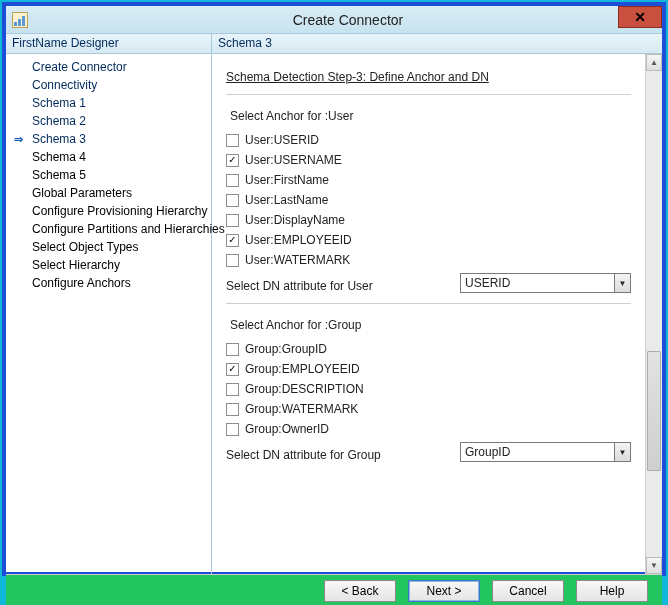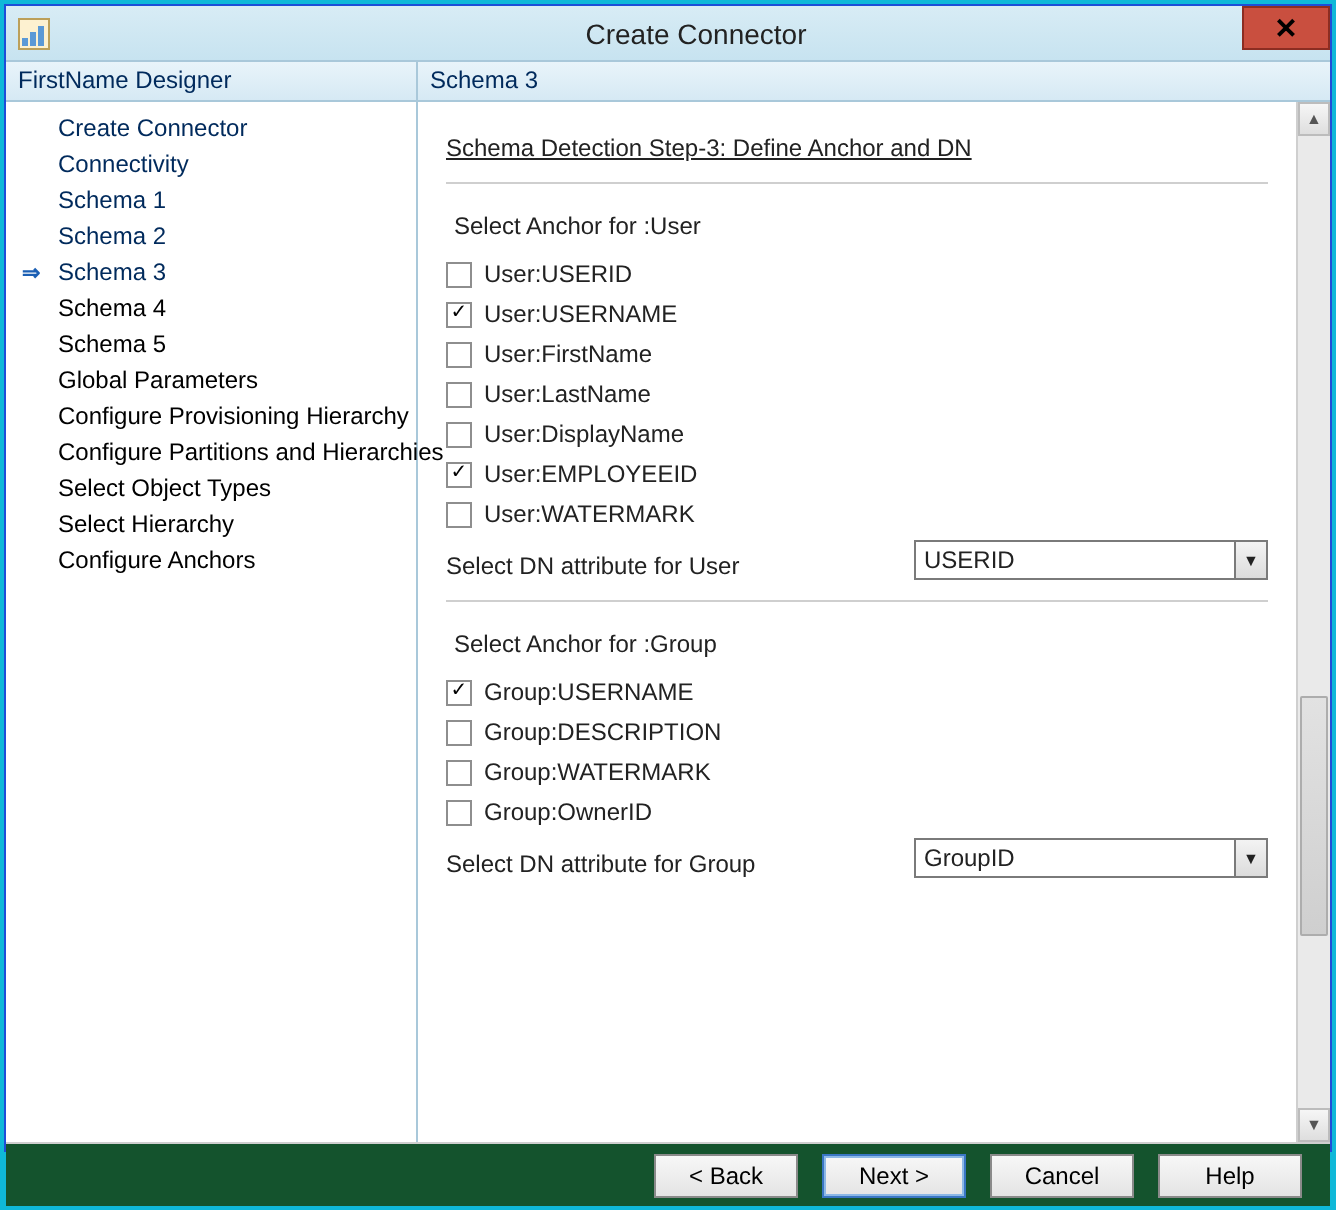--- a/index.html
+++ b/index.html
@@ -9,21 +9,21 @@
     font-size: 12px;
     background: #0fb8d8;
     width: 668px; height: 605px;
     overflow: hidden;
   }
   .window {
     position: absolute;
     left: 2px; top: 2px;
     width: 664px; height: 574px;
     background: #fff;
-    border: 1px solid #1d4ed8;
+    border: 4px solid #1d4ed8;
   }
   .titlebar {
     height: 28px;
     background: linear-gradient(#d8ecf5, #c7e3f0);
     border-bottom: 1px solid #a9c8da;
     display: flex;
     align-items: center;
     position: relative;
   }
   .titlebar .sysicon {
@@ -171,21 +171,21 @@
     background: linear-gradient(#e2e2e2,#cfcfcf);
     border: 1px solid #adadad;
     border-radius: 1px;
   }
   .footer {
     height: 32px;
     border-top: 1px solid #cfcfcf;
     display: flex; align-items: center; justify-content: flex-end;
     gap: 12px;
     padding: 12px 14px;
-    background: #14532d;
+    background: #22c55e;
   }
   .btn {
     min-width: 72px; height: 22px;
     border: 1px solid #8a8a8a;
     background: linear-gradient(#f7f7f7,#e4e4e4);
     font-size: 12px;
     padding: 0 8px;
     display: inline-flex; align-items: center; justify-content: center;
     cursor: default;
   }
@@ -274,22 +274,26 @@
               <span class="val">USERID</span>
               <div class="drop">▼</div>
             </div>
           </div>
 
           <hr class="sep">
 
           <div class="section-label">Select Anchor for :Group</div>
           <div id="group-checks">
               <div class="chk-row">
+                <span class="chk"></span>
+                <span>Group:GroupID</span>
+              </div>
+              <div class="chk-row">
                 <span class="chk checked"></span>
-                <span>Group:USERNAME</span>
+                <span>Group:EMPLOYEEID</span>
               </div>
               <div class="chk-row">
                 <span class="chk"></span>
                 <span>Group:DESCRIPTION</span>
               </div>
               <div class="chk-row">
                 <span class="chk"></span>
                 <span>Group:WATERMARK</span>
               </div>
               <div class="chk-row">

